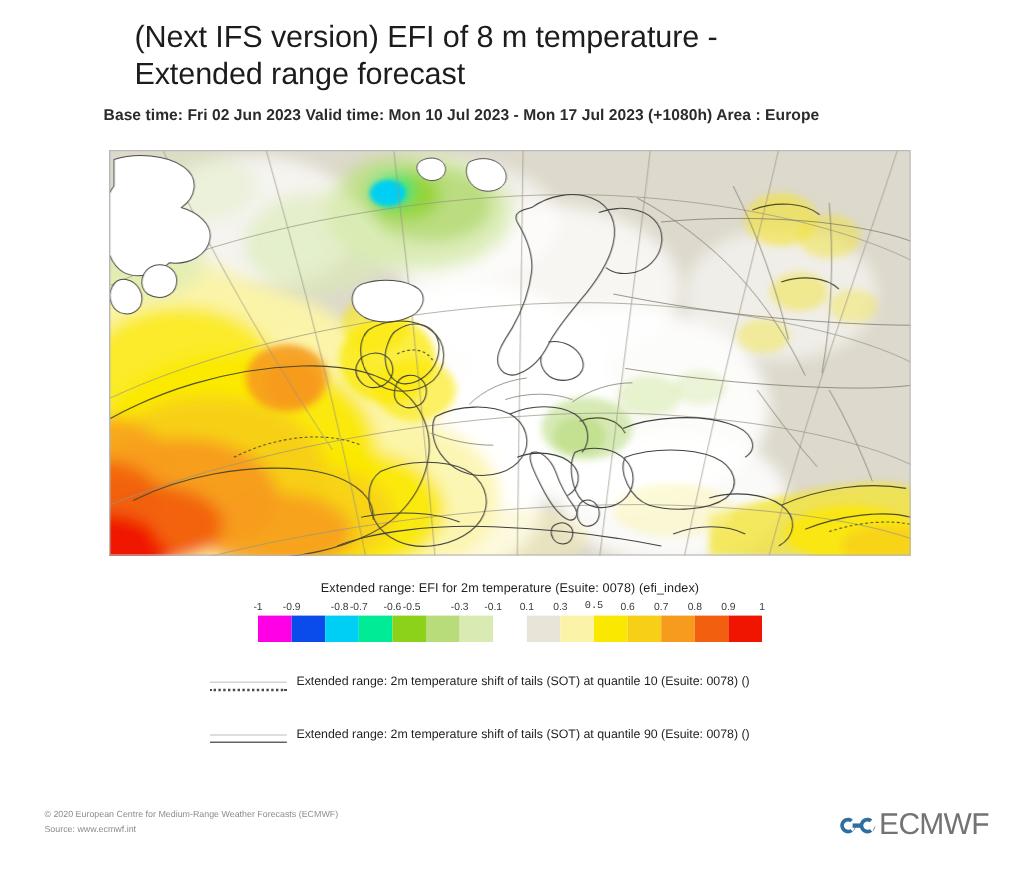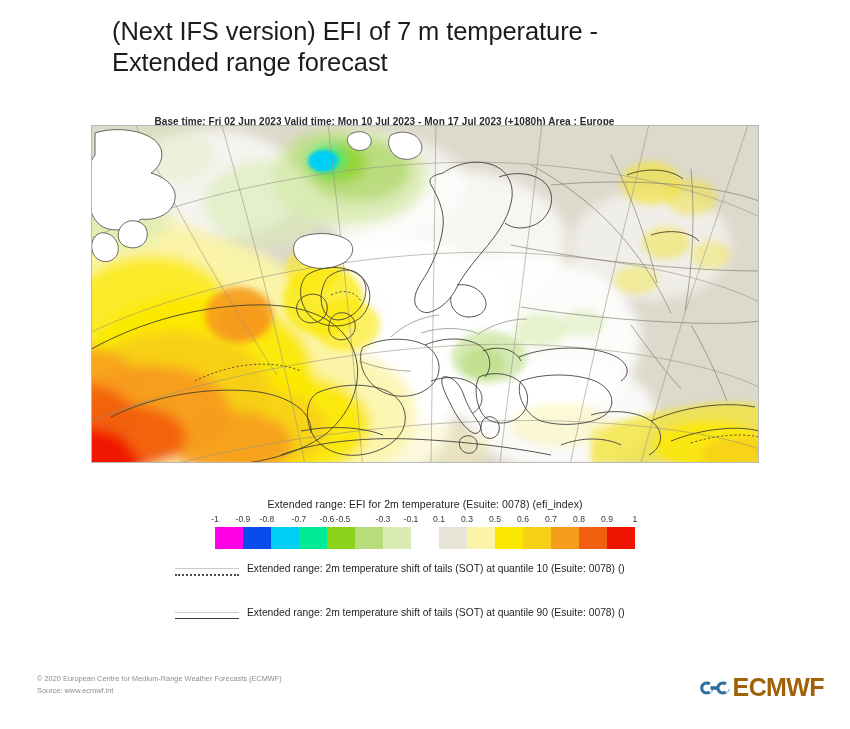--- a/index.html
+++ b/index.html
@@ -32,25 +32,24 @@
     letter-spacing: -0.1px;
     margin: 0;
     white-space: pre-line;
   }
   #chart-subtitle {
     position: absolute;
     left: 0;
     top: 88px;
     width: 769px;
     text-align: center;
-    font-size: 10px;
+    font-size: 13px;
     font-weight: bold;
     color: #2b2b2b;
     letter-spacing: 0.05px;
-    margin-top: 28px;
   }
 
   
   #map-figure {
     position: absolute;
     left: 91px;
     top: 125px;
     width: 668px;
     height: 338px;
     background: #ffffff;
@@ -64,21 +63,20 @@
     height: 338px;
     display: block;
   }
 
   
   #colorbar-block {
     position: absolute;
     left: 0;
     top: 484px;
     width: 850px;
-    margin-top: 14px;
   }
   #colorbar-title {
     text-align: center;
     font-size: 10.5px;
     color: #1f1f1f;
     letter-spacing: 0.1px;
   }
   #colorbar-wrap {
     position: relative;
     width: 420px;
@@ -169,31 +167,31 @@
   #ecmwf-logo {
     position: absolute;
     right: 26px;
     top: 675px;
     display: flex;
     align-items: center;
     gap: 3px;
   }
   #ecmwf-logo .logo-text {
     font-size: 25px;
-    font-weight: bold;
-    color: #a16207;
+    font-weight: normal;
+    color: #737373;
     letter-spacing: -0.6px;
     line-height: 1;
   }
 </style>
 </head>
 <body>
 
 <div id="title-block">
-  <h1 id="chart-title">(Next IFS version) EFI of 7 m temperature -
+  <h1 id="chart-title">(Next IFS version) EFI of 8 m temperature -
 Extended range forecast</h1>
 </div>
 <div id="chart-subtitle">Base time: Fri 02 Jun 2023 Valid time: Mon 10 Jul 2023 - Mon 17 Jul 2023 (+1080h) Area : Europe</div>
 
 <div id="map-figure">
   <svg id="map-canvas" viewBox="0 0 668 338" preserveAspectRatio="none" xmlns="http://www.w3.org/2000/svg">
     <defs>
       <clipPath id="mapclip">
           <rect x="0" y="0" width="668" height="338"></rect>
         </clipPath>
@@ -416,29 +414,29 @@
     </g>
   </svg>
 </div>
 
 <div id="colorbar-block">
   <div id="colorbar-title">Extended range: EFI for 2m temperature (Esuite: 0078) (efi_index)</div>
   <div id="colorbar-wrap">
     <div id="colorbar-ticks">
         <span class="cb-tick" style="left: 0px;">-1</span>
         <span class="cb-tick" style="left: 28px;">-0.9</span>
-        <span class="cb-tick" style="left: 52px;">-0.8</span>
+        <span class="cb-tick" style="left: 68px;">-0.8</span>
         <span class="cb-tick" style="left: 84px;">-0.7</span>
         <span class="cb-tick" style="left: 112px;">-0.6</span>
         <span class="cb-tick" style="left: 128px;">-0.5</span>
         <span class="cb-tick" style="left: 168px;">-0.3</span>
         <span class="cb-tick" style="left: 196px;">-0.1</span>
         <span class="cb-tick" style="left: 224px;">0.1</span>
         <span class="cb-tick" style="left: 252px;">0.3</span>
-        <span class="cb-tick" style="left: 280px;">0.5</span>
+        <span class="cb-tick" style="left: 280px; font-family: Liberation Mono, monospace;">0.5</span>
         <span class="cb-tick" style="left: 308px;">0.6</span>
         <span class="cb-tick" style="left: 336px;">0.7</span>
         <span class="cb-tick" style="left: 364px;">0.8</span>
         <span class="cb-tick" style="left: 392px;">0.9</span>
         <span class="cb-tick" style="left: 420px;">1</span>
       </div>
     <div id="colorbar-strip">
         <div class="cb-swatch" style="width: 28px; background: rgb(255, 0, 230);"></div>
         <div class="cb-swatch" style="width: 28px; background: rgb(10, 76, 235);"></div>
         <div class="cb-swatch" style="width: 28px; background: rgb(0, 207, 245);"></div>

